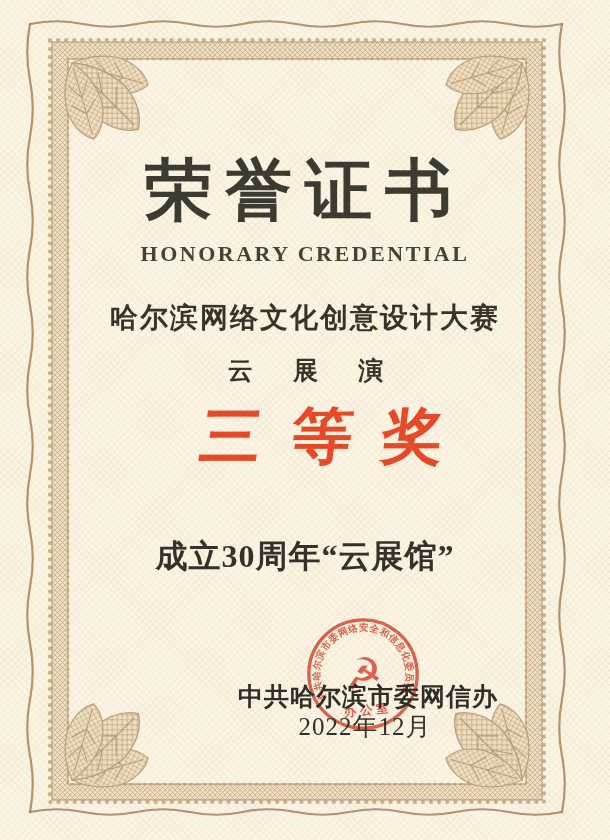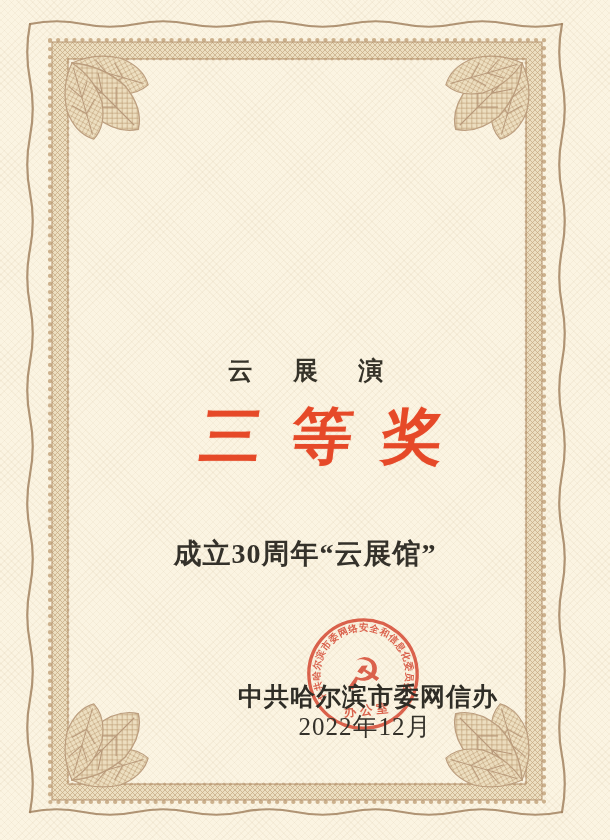--- a/index.html
+++ b/index.html
@@ -26,21 +26,21 @@
   .vein{stroke:#b8997a;stroke-width:.8;fill:none;}
 
   .tline{position:absolute;left:0;width:100%;text-align:center;line-height:1.15;white-space:nowrap;}
   .title{top:152px;font-size:67px;font-weight:700;letter-spacing:13px;color:#3d3a32;}
   .subtitle{top:241px;font-size:22px;font-weight:700;letter-spacing:2.5px;color:#454239;}
   .event{top:302px;font-size:28px;font-weight:700;letter-spacing:2px;color:#363329;}
   .category{top:357px;font-size:25px;font-weight:700;letter-spacing:17px;color:#363329;transform:translateX(9px);}
   .award{top:402px;font-size:61px;font-weight:700;letter-spacing:30px;color:#e64928;
          transform:translateX(32px) skewX(-7deg);text-shadow:0 0 1px rgba(230,73,40,.5);}
   .body1{top:500px;font-size:28px;font-weight:600;color:#34312a;letter-spacing:1px;}
-  .body2{top:538px;font-size:28px;font-weight:600;color:#34312a;letter-spacing:1px;}
+  .body2{top:538px;font-size:32px;font-weight:600;color:#34312a;letter-spacing:1px;}
   .recipient{top:588px;font-size:31px;font-weight:700;color:#2f2d26;letter-spacing:1px;
              font-family:"Liberation Sans","DejaVu Sans",sans-serif;}
   .issuer{top:682px;font-size:25px;font-weight:600;color:#2f2d26;letter-spacing:1px;
           font-family:"Liberation Sans","DejaVu Sans",sans-serif;transform:translateX(63px);}
   .date{top:713px;font-size:25px;font-weight:500;color:#34312a;letter-spacing:1px;transform:translateX(60px);}
 
   .seal{position:absolute;left:299px;top:610px;width:128px;height:128px;
         transform:rotate(-5deg);opacity:.88;mix-blend-mode:multiply;}
   .sealring{fill:none;stroke:#dc5240;stroke-width:3.4;}
   .sealtext{font-size:9.6px;fill:#dc5240;letter-spacing:.6px;font-weight:600;}
@@ -91,20 +91,23 @@
       <use href="#leaf" transform="rotate(-45) scale(1.42)"></use>
       <use href="#leaf" transform="rotate(-74) scale(1.2)"></use>
     </g>
     <g transform="translate(522,780)">
       <use href="#leaf" transform="rotate(-106) scale(1.2)"></use>
       <use href="#leaf" transform="rotate(-135) scale(1.42)"></use>
       <use href="#leaf" transform="rotate(-164) scale(1.2)"></use>
     </g>
   </svg>
 
+  <div class="tline title">荣誉证书</div>
+  <div class="tline subtitle">HONORARY CREDENTIAL</div>
+  <div class="tline event">哈尔滨网络文化创意设计大赛</div>
   <div class="tline category">云 展 演</div>
   <div class="tline award">三等奖</div>
   <div class="tline body2">成立30周年“云展馆”</div>
 
   <div class="seal">
     <svg viewBox="0 0 130 130" width="128" height="128">
       <circle class="sealring" cx="65" cy="65" r="55"></circle>
       <path id="sealArc" d="M26.9,87 A44,44 0 1 1 103.1,87" fill="none"></path>
       <text class="sealtext">
         <textPath href="#sealArc" startOffset="0">中共哈尔滨市委网络安全和信息化委员会</textPath>

